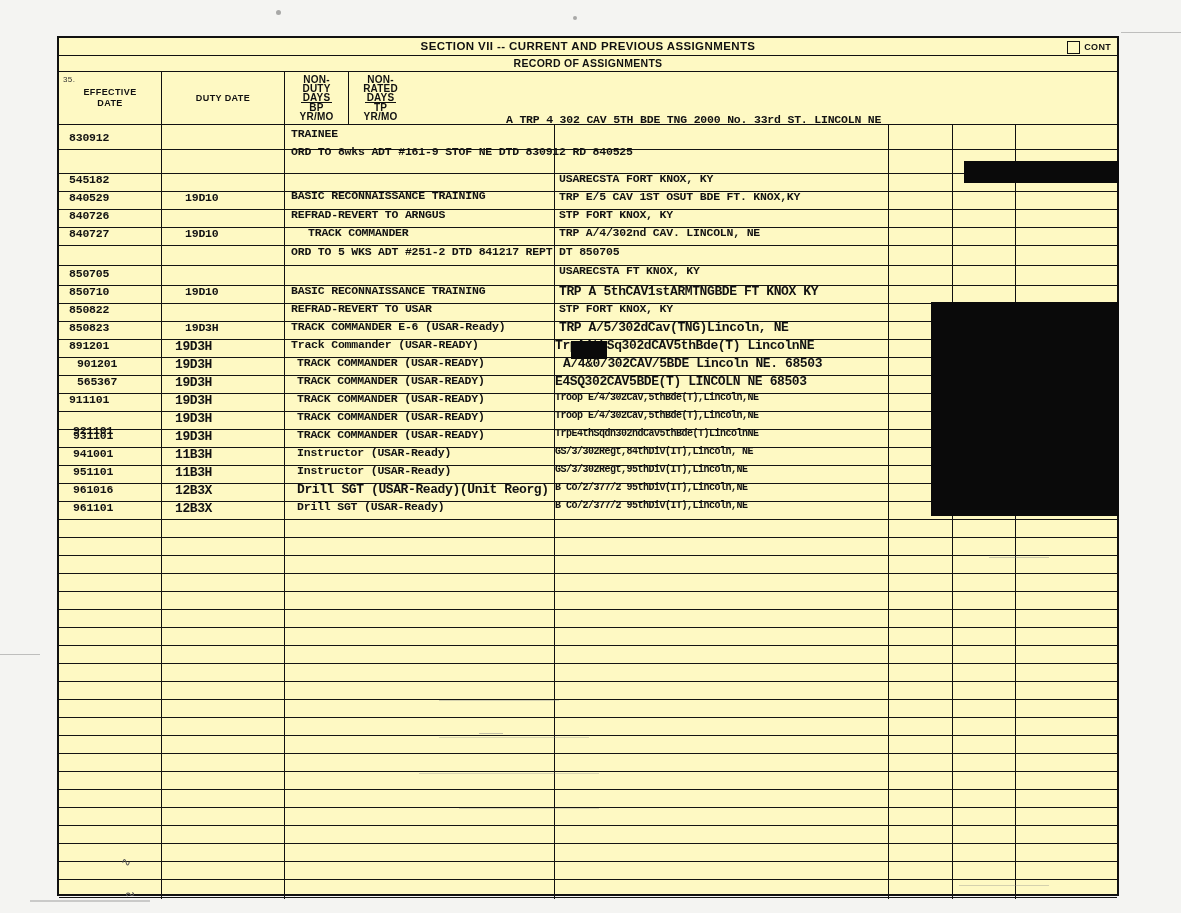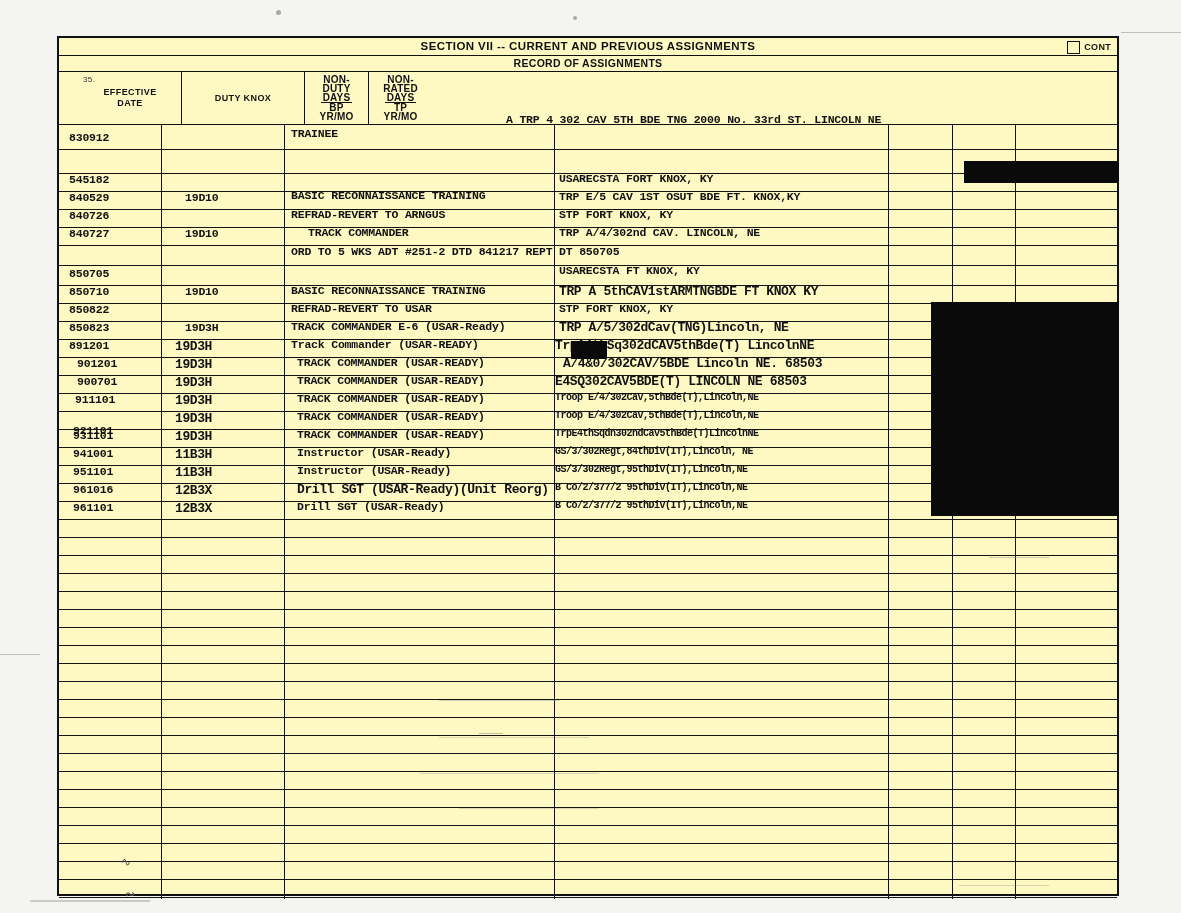--- a/index.html
+++ b/index.html
@@ -81,21 +81,20 @@
     border: 1px solid #111;
     display: inline-block;
   }
 
   
   .colhead {
     display: flex;
     height: 52px;
     border-bottom: 1.5px solid #111;
     position: relative;
-    padding-left: 20px;
   }
   .colhead > div {
     border-right: 1px solid #111;
     box-sizing: border-box;
     display: flex;
     flex-direction: column;
     align-items: center;
     justify-content: center;
     font-size: 9px;
     font-weight: bold;
@@ -229,21 +228,21 @@
       </span>
     </div>
 
     <div class="colhead">
       <div class="c-date">
         <span class="num-tick">35.</span>
         <span>EFFECTIVE</span>
         <span>DATE</span>
       </div>
       <div class="c-mosc">
-        <span>DUTY KNOX</span>
+        <span>DUTY DATE</span>
       </div>
       <div class="c-nond">
         <span class="sub-small">NON-</span>
         <span class="sub-small">DUTY</span>
         <span class="sub-small underline-head">DAYS</span>
         <span class="sub-small">BP</span>
         <span class="sub-small">YR/MO</span>
       </div>
       <div class="c-nonr">
         <span class="sub-small">NON-</span>
@@ -308,20 +307,21 @@
         <div class="rowline" style="top:718px"></div>
         <div class="rowline" style="top:736px"></div>
         <div class="rowline" style="top:754px"></div>
         <div class="rowline" style="top:772px"></div>
       </div>
 
       <div class="tw" style="left:10px;top:6px">830912</div>
       <div class="tw" style="left:232px;top:2px">TRAINEE</div>
       <div class="tw" style="left:447px;top:-12px">A TRP 4 302 CAV 5TH BDE TNG 2000 No. 33rd ST. LINCOLN NE</div>
 
+      <div class="tw" style="left:232px;top:20px">ORD TO  8wks  ADT  #161-9 STOF NE DTD 830912 RD 840525</div>
 
       <div class="tw" style="left:10px;top:48px">545182</div>
       <div class="tw" style="left:500px;top:47px">USARECSTA FORT KNOX, KY</div>
 
       <div class="tw" style="left:10px;top:66px">840529</div>
       <div class="tw" style="left:126px;top:66px">19D10</div>
       <div class="tw" style="left:232px;top:64px">BASIC RECONNAISSANCE TRAINING</div>
       <div class="tw" style="left:500px;top:65px">TRP E/5 CAV 1ST OSUT BDE FT. KNOX,KY</div>
 
       <div class="tw" style="left:10px;top:84px">840726</div>
@@ -355,26 +355,26 @@
       <div class="tw" style="left:10px;top:214px">891201</div>
       <div class="tw small" style="left:116px;top:214px">19D3H</div>
       <div class="tw" style="left:232px;top:213px">Track Commander (USAR-READY)</div>
       <div class="tw small" style="left:496px;top:213px">TrpA4thSq302dCAV5thBde(T) LincolnNE</div>
 
       <div class="tw" style="left:18px;top:232px">901201</div>
       <div class="tw small" style="left:116px;top:232px">19D3H</div>
       <div class="tw" style="left:238px;top:231px">TRACK COMMANDER (USAR-READY)</div>
       <div class="tw small" style="left:504px;top:231px">A/4&amp;0/302CAV/5BDE Lincoln NE. 68503</div>
 
-      <div class="tw" style="left:18px;top:250px">900701</div>
+      <div class="tw" style="left:18px;top:250px">565367</div>
       <div class="tw small" style="left:116px;top:250px">19D3H</div>
       <div class="tw" style="left:238px;top:249px">TRACK COMMANDER (USAR-READY)</div>
       <div class="tw small" style="left:496px;top:249px">E4SQ302CAV5BDE(T) LINCOLN NE 68503</div>
 
-      <div class="tw" style="left:16px;top:268px">911101</div>
+      <div class="tw" style="left:10px;top:268px">911101</div>
       <div class="tw small" style="left:116px;top:268px">19D3H</div>
       <div class="tw" style="left:238px;top:267px">TRACK COMMANDER (USAR-READY)</div>
       <div class="tw tiny" style="left:496px;top:267px">Troop E/4/302Cav,5thBde(T),Lincoln,NE</div>
 
       <div class="tw" style="left:14px;top:299px">921101</div>
       <div class="tw small" style="left:116px;top:286px">19D3H</div>
       <div class="tw" style="left:238px;top:285px">TRACK COMMANDER (USAR-READY)</div>
       <div class="tw tiny" style="left:496px;top:285px">Troop E/4/302Cav,5thBde(T),Lincoln,NE</div>
 
       <div class="tw" style="left:14px;top:304px">931101</div>

